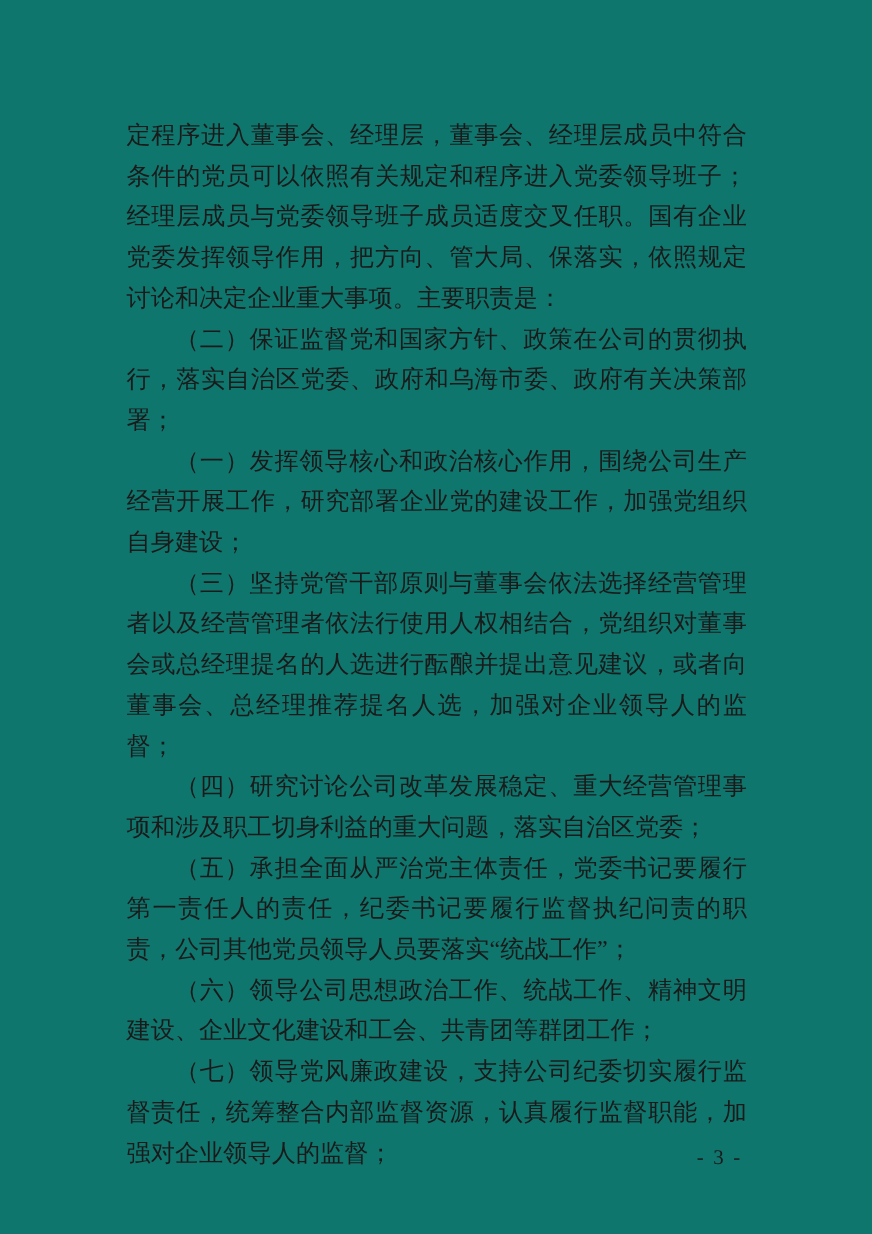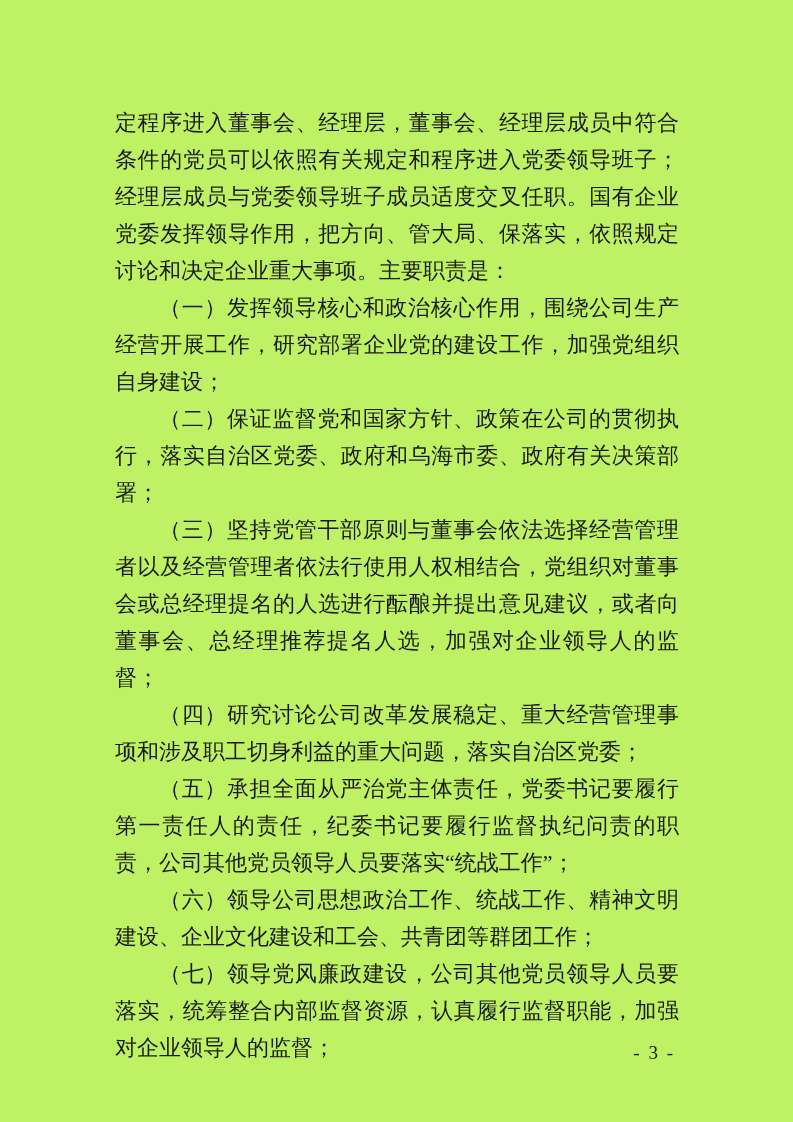--- a/index.html
+++ b/index.html
@@ -4,21 +4,21 @@
 <style>
   * { margin: 0; padding: 0; box-sizing: border-box; }
   html, body {
     background: #ffffff;
     font-family: "Liberation Serif", "DejaVu Serif", serif;
   }
   .page {
     position: relative;
     width: 793px;
     height: 1122px;
-    background: #bef264;
+    background: #0f766e;
     overflow: hidden;
   }
   .content {
     position: absolute;
     left: 115px;
     top: 104px;
     width: 564px;
     font-size: 22px;
     line-height: 37px;
     color: #1a1a1a;
@@ -40,22 +40,22 @@
     color: #1a1a1a;
     letter-spacing: 2px;
   }
 </style>
 </head>
 <body>
 
 <div class="page">
   <div class="content">
     <p class="para">定程序进入董事会、经理层，董事会、经理层成员中符合条件的党员可以依照有关规定和程序进入党委领导班子；经理层成员与党委领导班子成员适度交叉任职。国有企业党委发挥领导作用，把方向、管大局、保落实，依照规定讨论和决定企业重大事项。主要职责是：</p>
+    <p class="para indent">（二）保证监督党和国家方针、政策在公司的贯彻执行，落实自治区党委、政府和乌海市委、政府有关决策部署；</p>
     <p class="para indent">（一）发挥领导核心和政治核心作用，围绕公司生产经营开展工作，研究部署企业党的建设工作，加强党组织自身建设；</p>
-    <p class="para indent">（二）保证监督党和国家方针、政策在公司的贯彻执行，落实自治区党委、政府和乌海市委、政府有关决策部署；</p>
     <p class="para indent">（三）坚持党管干部原则与董事会依法选择经营管理者以及经营管理者依法行使用人权相结合，党组织对董事会或总经理提名的人选进行酝酿并提出意见建议，或者向董事会、总经理推荐提名人选，加强对企业领导人的监督；</p>
     <p class="para indent">（四）研究讨论公司改革发展稳定、重大经营管理事项和涉及职工切身利益的重大问题，落实自治区党委；</p>
     <p class="para indent">（五）承担全面从严治党主体责任，党委书记要履行第一责任人的责任，纪委书记要履行监督执纪问责的职责，公司其他党员领导人员要落实“统战工作”；</p>
     <p class="para indent">（六）领导公司思想政治工作、统战工作、精神文明建设、企业文化建设和工会、共青团等群团工作；</p>
-    <p class="para indent">（七）领导党风廉政建设，公司其他党员领导人员要落实，统筹整合内部监督资源，认真履行监督职能，加强对企业领导人的监督；</p>
+    <p class="para indent">（七）领导党风廉政建设，支持公司纪委切实履行监督责任，统筹整合内部监督资源，认真履行监督职能，加强对企业领导人的监督；</p>
   </div>
   <div class="page-number">- 3 -</div>
 </div>
 
 </body></html>

